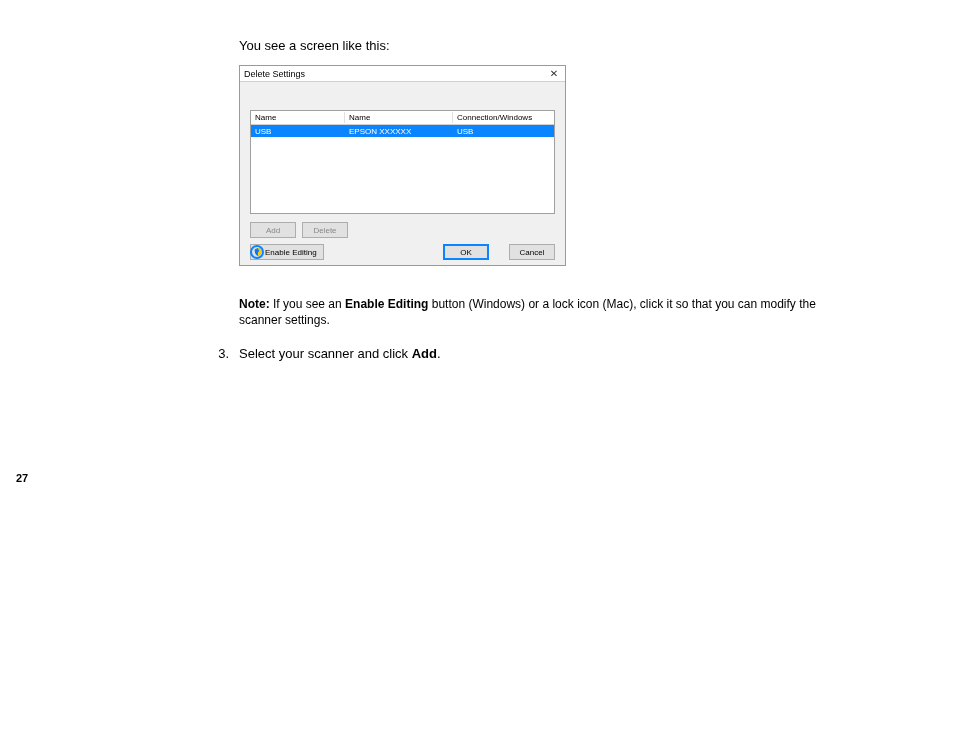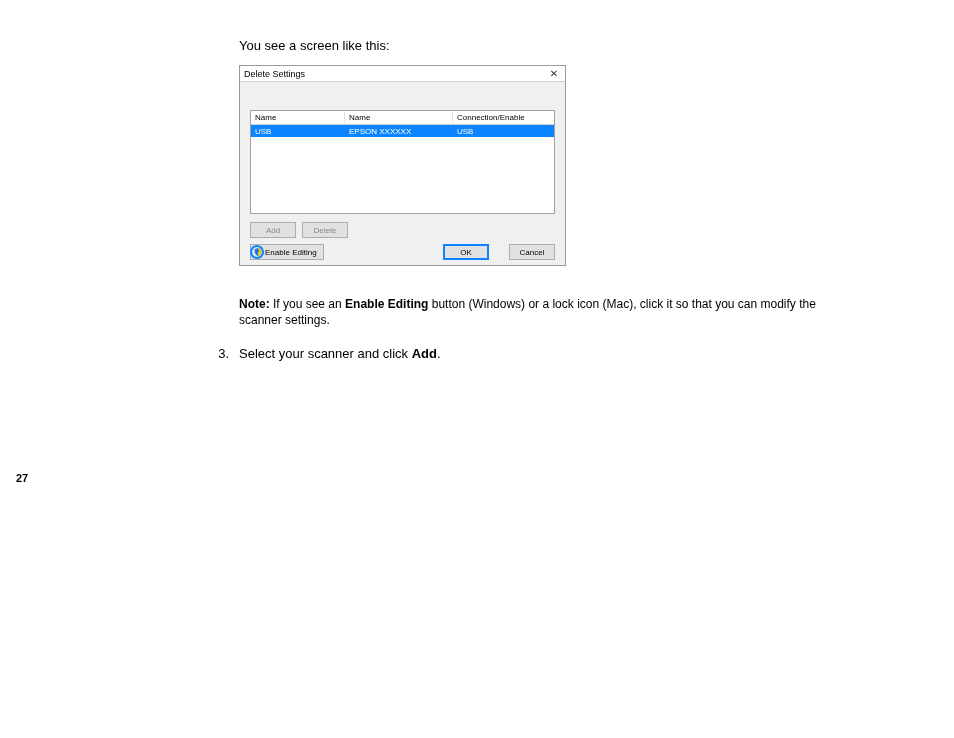--- a/index.html
+++ b/index.html
@@ -169,21 +169,21 @@
   <div class="dialog-frame">
     <div class="dialog-titlebar">
       <span class="dialog-title">Delete Settings</span>
       <span class="dialog-close">✕</span>
     </div>
     <div class="dialog-inner">
       <div class="scanner-list">
         <div class="list-header">
           <div class="col col-name">Name</div>
           <div class="col col-model">Name</div>
-          <div class="col col-conn">Connection/Enable</div>
+          <div class="col col-conn">Connection/Windows</div>
         </div>
         <div class="list-row selected">
           <div class="col col-name">USB</div>
           <div class="col col-model">EPSON XXXXXX</div>
           <div class="col col-conn">USB</div>
         </div>
       </div>
       <div class="dialog-controls">
         <div class="win-button">Add</div>
         <div class="win-button">Delete</div>

